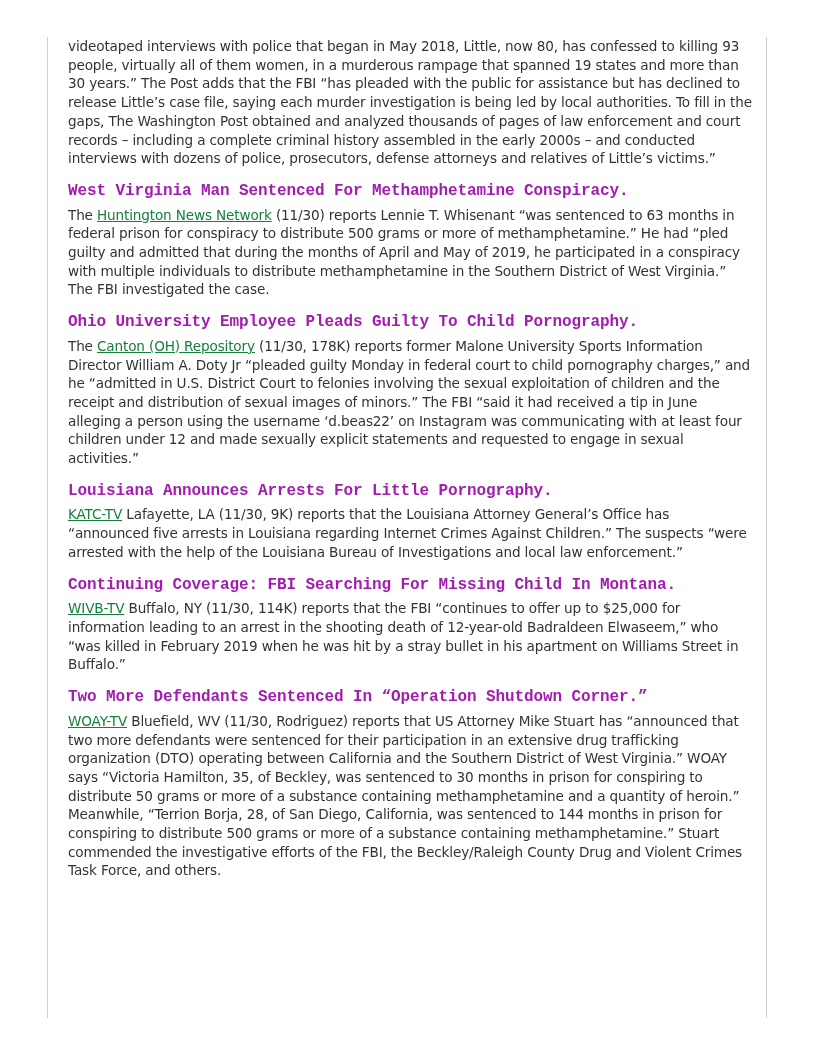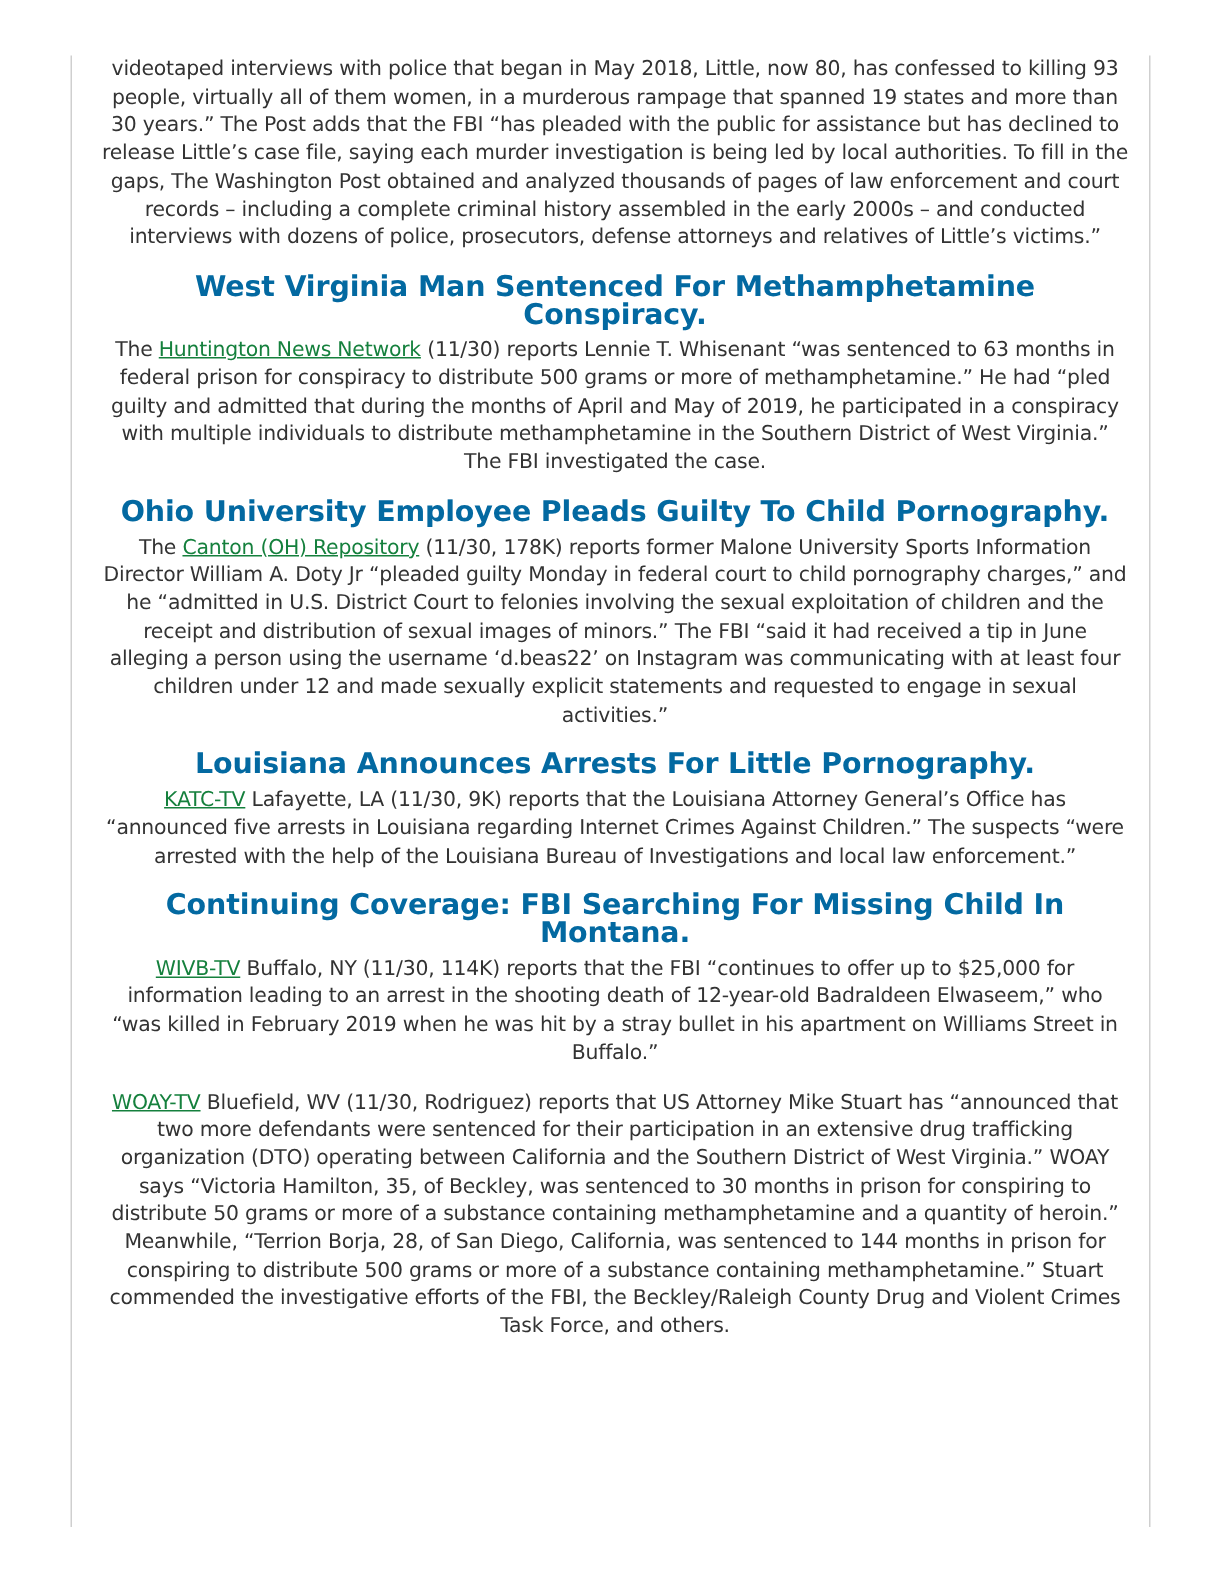--- a/index.html
+++ b/index.html
@@ -26,32 +26,32 @@
     }
     .content {
       position: absolute;
       left: 68px;
       top: 37px;
       width: 684px;
       font-size: 13.6px;
       line-height: 18.7px;
       color: #333333;
       letter-spacing: -0.15px;
-      text-align: center;
     }
     .para {
       margin: 0 0 14px 0;
     }
     .headline {
       margin: 0 0 5px 0;
       font-weight: bold;
-      color: #0369a1;
-      font-size: 19px;
+      color: #a21caf;
+      font-size: 16px;
       line-height: 18.7px;
       letter-spacing: -0.1px;
+      font-family: Liberation Mono, monospace;
     }
     a.source-link {
       color: #15803d;
       text-decoration: underline;
     }
     .article {
       margin: 0;
     }
   </style>
 </head>
@@ -80,16 +80,17 @@
 
   <div class="article">
     <div class="headline">Continuing Coverage: FBI Searching For Missing Child In Montana.</div>
   </div>
 
   <div class="article">
     <p class="para"><a class="source-link" href="#">WIVB-TV</a><span> Buffalo, NY (11/30, 114K) reports that the FBI “continues to offer up to $25,000 for information leading to an arrest in the shooting death of 12-year-old Badraldeen Elwaseem,” who “was killed in February 2019 when he was hit by a stray bullet in his apartment on Williams Street in Buffalo.”</span></p>
   </div>
 
   <div class="article">
+    <div class="headline">Two More Defendants Sentenced In “Operation Shutdown Corner.”</div>
     <p class="para"><a class="source-link" href="#">WOAY-TV</a><span> Bluefield, WV (11/30, Rodriguez) reports that US Attorney Mike Stuart has “announced that two more defendants were sentenced for their participation in an extensive drug trafficking organization (DTO) operating between California and the Southern District of West Virginia.” WOAY says “Victoria Hamilton, 35, of Beckley, was sentenced to 30 months in prison for conspiring to distribute 50 grams or more of a substance containing methamphetamine and a quantity of heroin.” Meanwhile, “Terrion Borja, 28, of San Diego, California, was sentenced to 144 months in prison for conspiring to distribute 500 grams or more of a substance containing methamphetamine.” Stuart commended the investigative efforts of the FBI, the Beckley/Raleigh County Drug and Violent Crimes Task Force, and others.</span></p>
   </div>
 
 </div>
 
 </body></html>

